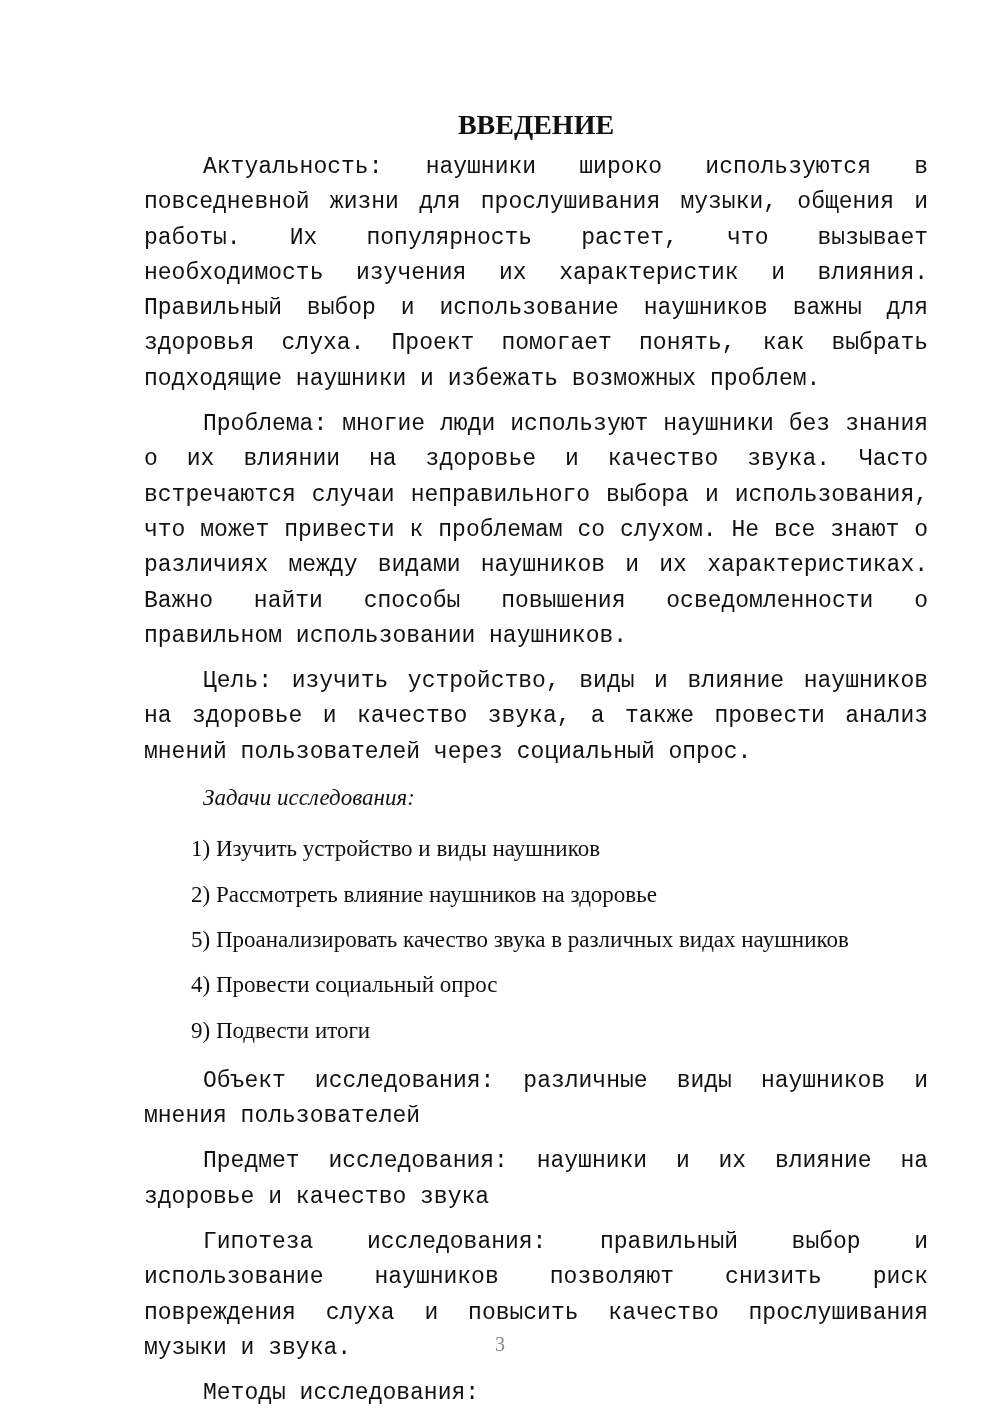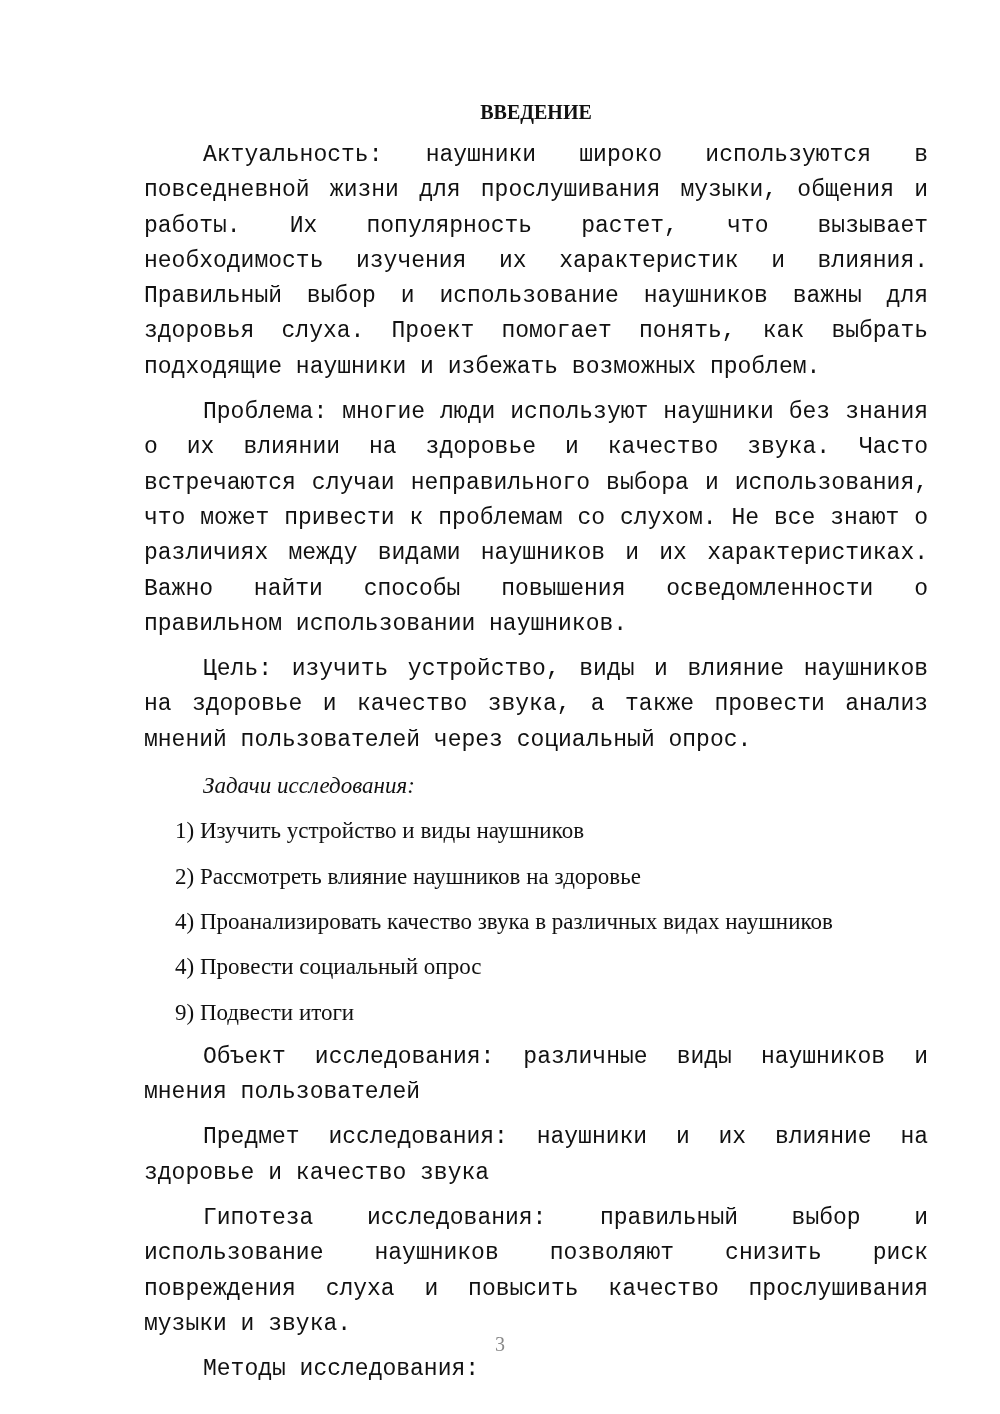--- a/index.html
+++ b/index.html
@@ -19,32 +19,32 @@
       position: absolute;
       left: 144px;
       top: 95px;
       width: 784px;
       font-size: 23px;
       line-height: 35.3px;
     }
     .title {
       text-align: center;
       font-weight: bold;
-      font-size: 20px;
-      margin: 0 0 8px 0;
+      font-size: 28px;
+      margin: 12px 0 8px 0;
       line-height: 35px;
     }
     .para {
       margin: 0 0 10px 0;
       text-align: justify;
       text-indent: 59px;
       font-family: Liberation Mono, monospace;
     }
     .list {
-      margin: 0;
+      margin: 16px;
       padding: 0;
       list-style: none;
     }
     .list-item {
       margin: 0 0 10px 0;
       padding-left: 31px;
       line-height: 35.3px;
     }
     .tasks-heading {
       margin: 0 0 10px 0;
@@ -72,21 +72,21 @@
 
   <p class="para">Проблема: многие люди используют наушники без знания о их влиянии на здоровье и качество звука. Часто встречаются случаи неправильного выбора и использования, что может привести к проблемам со слухом. Не все знают о различиях между видами наушников и их характеристиках. Важно найти способы повышения осведомленности о правильном использовании наушников.</p>
 
   <p class="para">Цель: изучить устройство, виды и влияние наушников на здоровье и качество звука, а также провести анализ мнений пользователей через социальный опрос.</p>
 
   <p class="tasks-heading">Задачи исследования:</p>
 
   <ul class="list">
     <li class="list-item">1) Изучить устройство и виды наушников</li>
     <li class="list-item">2) Рассмотреть влияние наушников на здоровье</li>
-    <li class="list-item">4) Проанализировать качество звука в различных видах наушников</li>
+    <li class="list-item">5) Проанализировать качество звука в различных видах наушников</li>
     <li class="list-item">4) Провести социальный опрос</li>
     <li class="list-item">9) Подвести итоги</li>
   </ul>
 
   <p class="para">Объект исследования: различные виды наушников и мнения пользователей</p>
 
   <p class="para">Предмет исследования: наушники и их влияние на здоровье и качество звука</p>
 
   <p class="para">Гипотеза исследования: правильный выбор и использование наушников позволяют снизить риск повреждения слуха и повысить качество прослушивания музыки и звука.</p>
 

